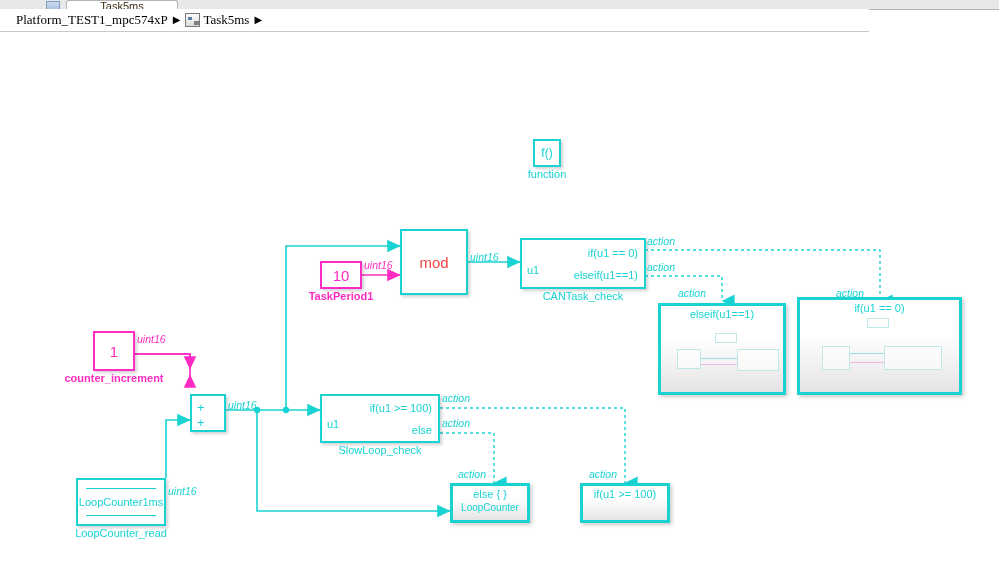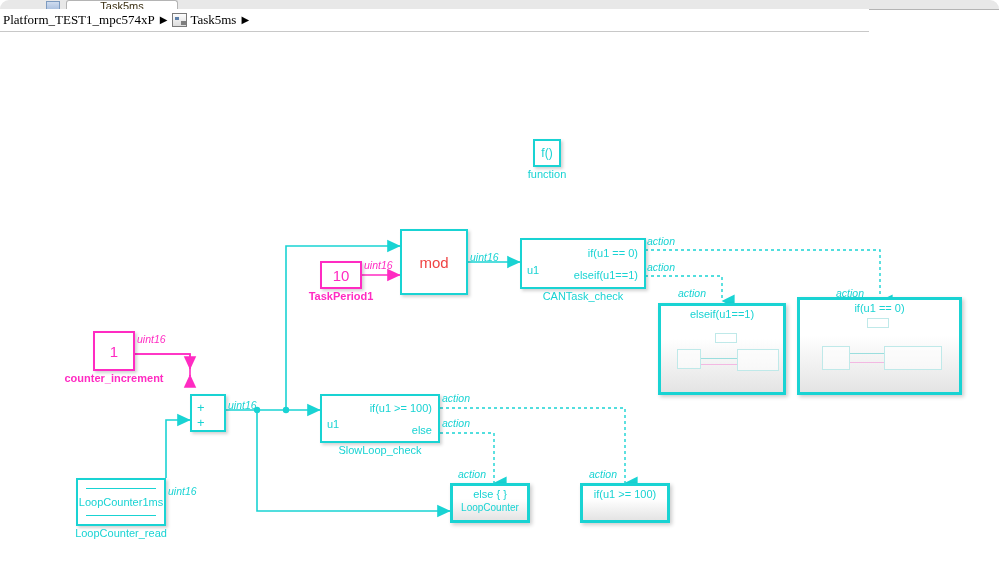--- a/index.html
+++ b/index.html
@@ -8,21 +8,20 @@
     padding: 0;
     background: #ffffff;
     font-family: "Liberation Sans", sans-serif;
   }
   #app {
     position: relative;
     width: 999px;
     height: 574px;
     overflow: hidden;
     background: #ffffff;
-    border-radius: 9px;
   }
 
   
   .tabstrip {
     position: absolute;
     left: 0; top: 0;
     width: 999px; height: 9px;
     background: #e8e8e8;
     border-bottom: 1px solid #b4b4b4;
     overflow: hidden;
@@ -52,21 +51,21 @@
 
   
   .breadcrumb {
     position: absolute;
     left: 0; top: 9px;
     width: 869px; height: 23px;
     background: #ffffff;
     border-bottom: 1px solid #c8c8c8;
     display: flex;
     align-items: center;
-    padding-left: 3px;
+    padding-left: 16px;
     box-sizing: border-box;
   }
   .crumb-text {
     font-family: "Liberation Serif", serif;
     font-size: 13px;
     color: #000000;
     white-space: nowrap;
   }
   .crumb-arrow {
     font-size: 10px;

